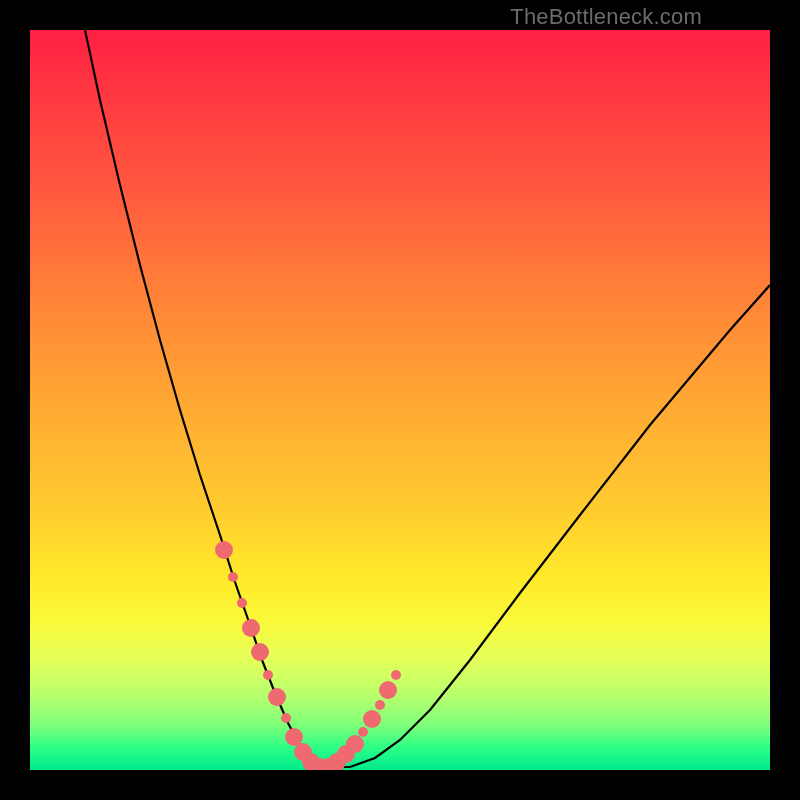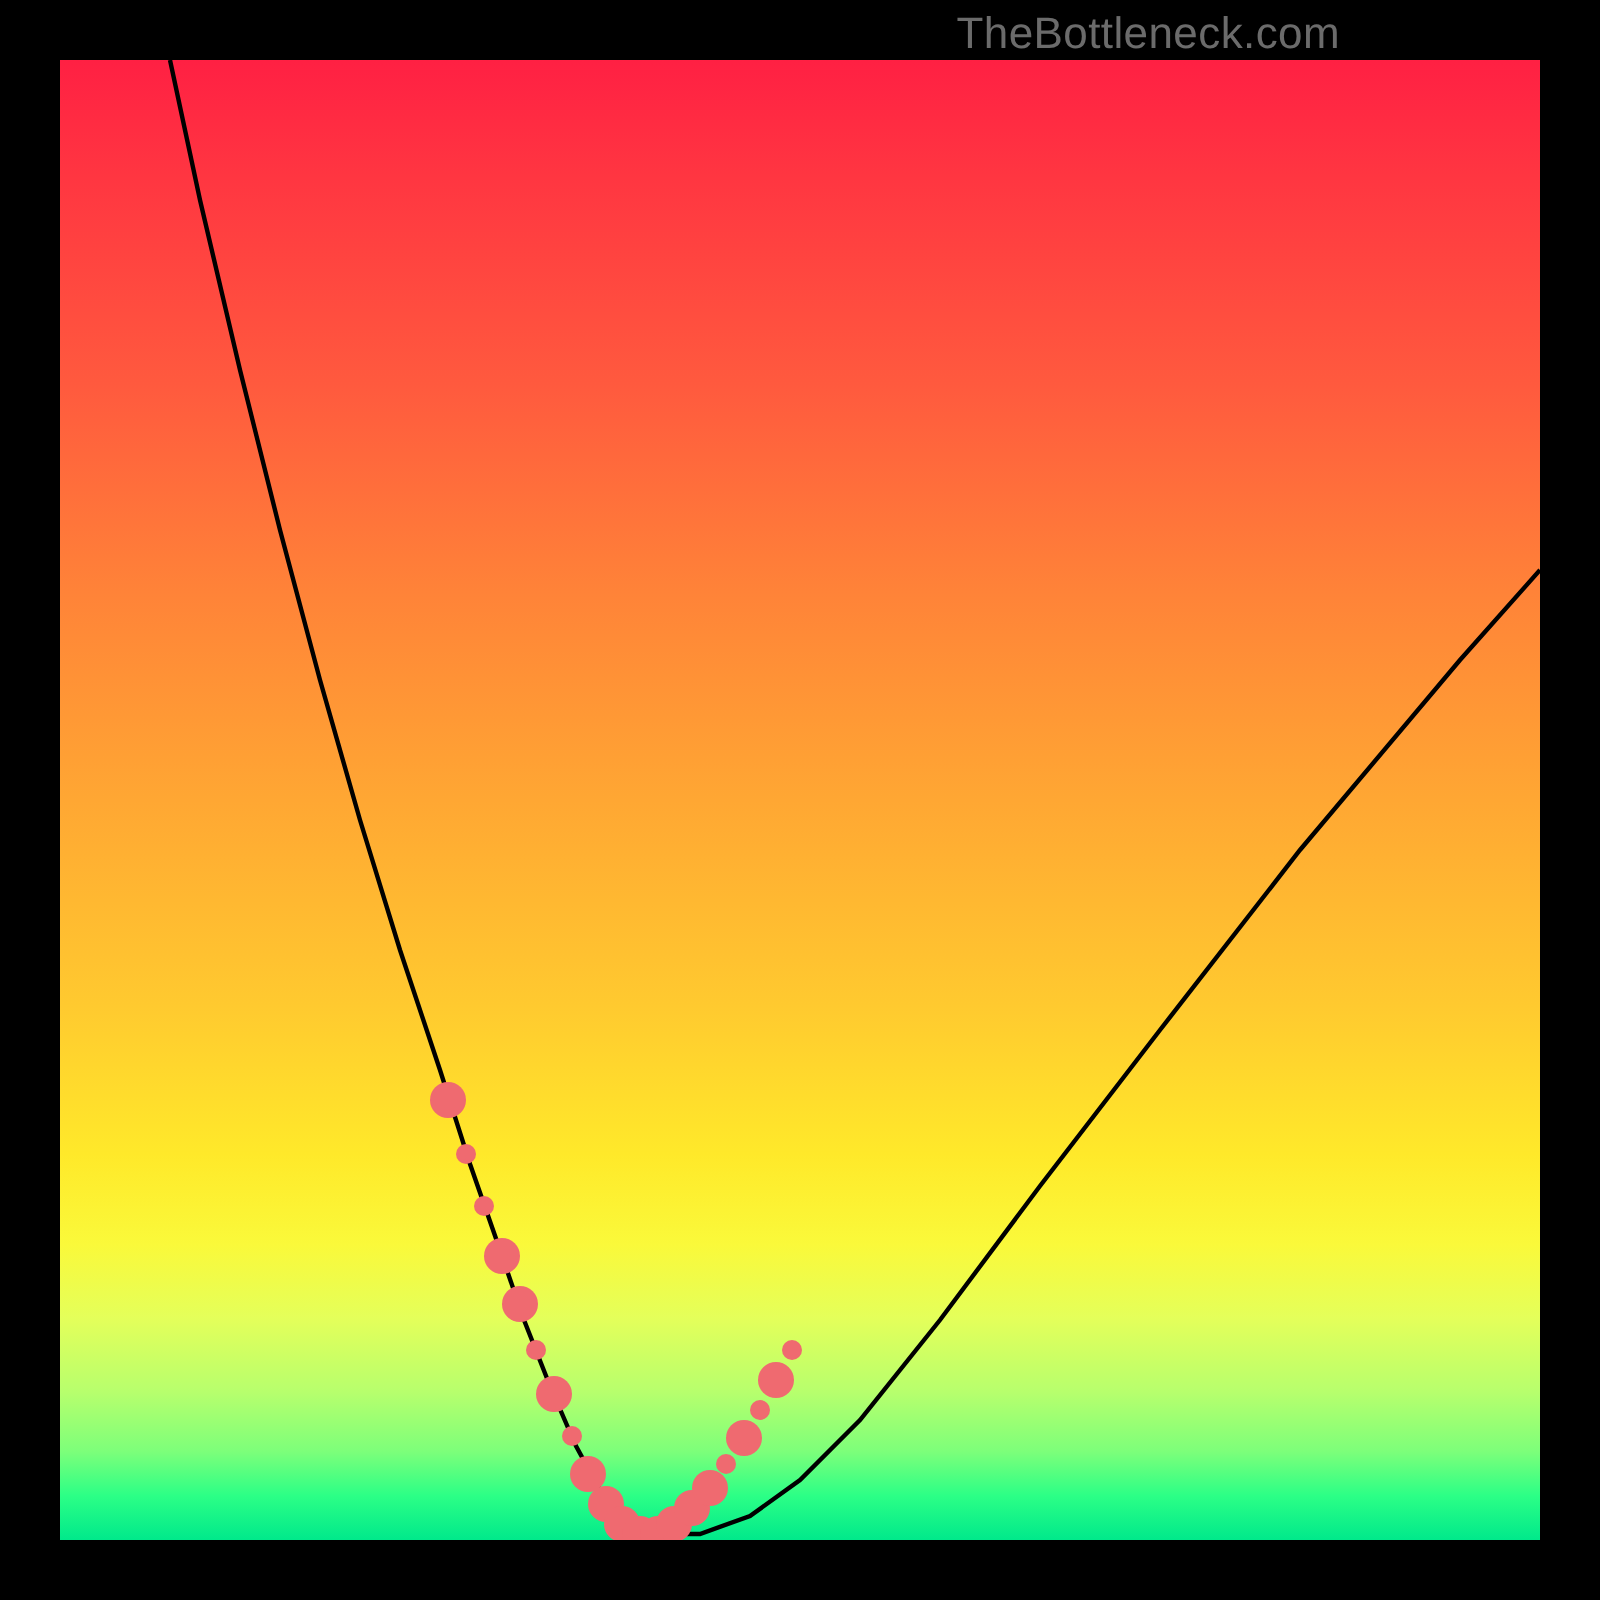--- a/index.html
+++ b/index.html
@@ -11,20 +11,21 @@
     background: #000;
     font-family: Arial, Helvetica, sans-serif;
   }
   .frame {
     position: absolute;
     left: 0;
     top: 0;
     width: 680px;
     height: 800px;
     background: #000;
+    padding-left: 32px;
   }
   .plot {
     position: absolute;
     left: 30px;
     top: 30px;
     width: 740px;
     height: 740px;
     
     background: linear-gradient(to bottom,
       #ff2043 0%,

